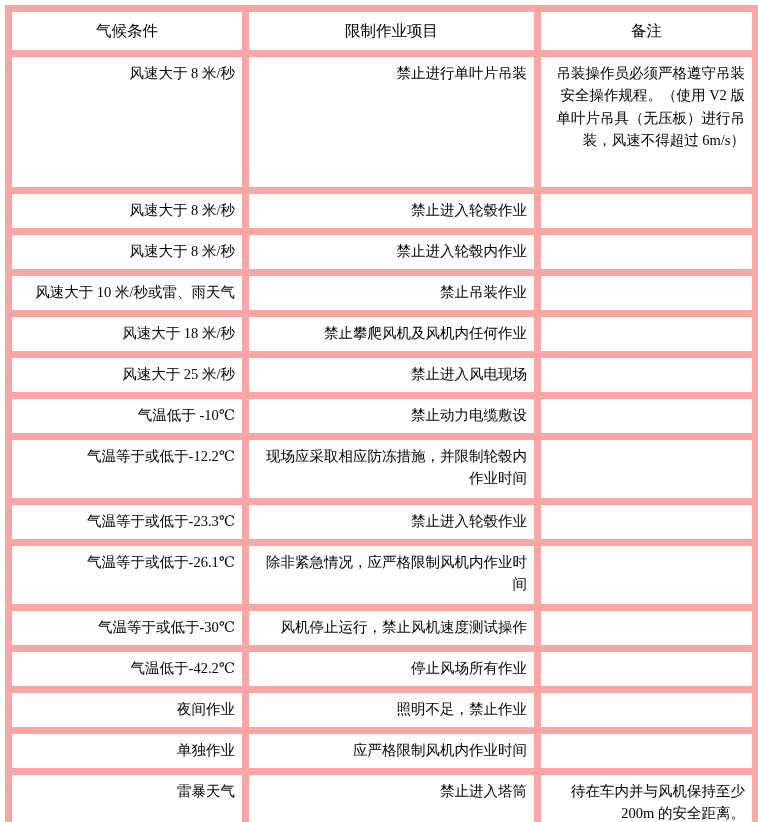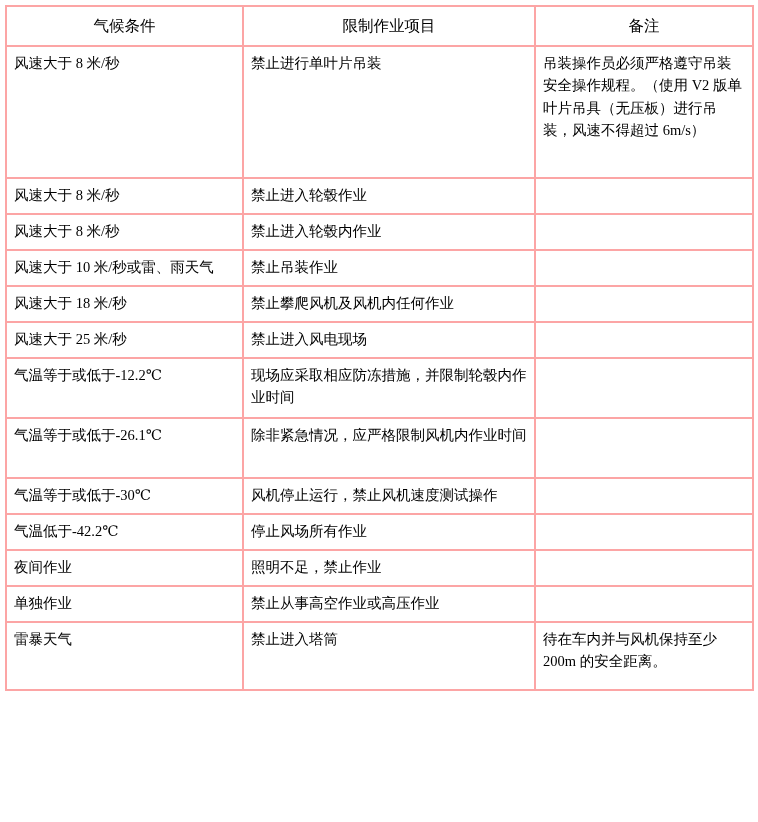--- a/index.html
+++ b/index.html
@@ -20,37 +20,37 @@
     overflow: hidden;
   }
   table.restriction-table {
     border-collapse: collapse;
     width: 747px;
     margin: 5px 0 0 5px;
     table-layout: fixed;
   }
   table.restriction-table th,
   table.restriction-table td {
-    border: 2px solid #fca5a5;
+    border: 7px solid #fca5a5;
     vertical-align: top;
     font-size: 14.5px;
     line-height: 1.55;
     padding: 5px 7px 5px 7px;
   }
   table.restriction-table th {
     text-align: center;
     font-weight: normal;
     font-size: 15.5px;
     padding: 7px 6px 7px 6px;
   }
   col.col-cond { width: 237px; }
   col.col-item { width: 292px; }
   col.col-note { width: 218px; }
 
-  td.cond, td.item, td.note { text-align: left; }
+  td.cond, td.item, td.note { text-align: right; }
 
   
   tr.r-tall td { height: 120px; }
   tr.r-1 td { height: 24px; }
   tr.r-2 td { height: 48px; }
   tr.r-note1 td { height: 56px; }
 </style>
 </head>
 <body>
 
@@ -92,23 +92,33 @@
       <tr class="r-1">
         <td class="cond">风速大于 18 米/秒</td>
         <td class="item">禁止攀爬风机及风机内任何作业</td>
         <td class="note"></td>
       </tr>
       <tr class="r-1">
         <td class="cond">风速大于 25 米/秒</td>
         <td class="item">禁止进入风电现场</td>
         <td class="note"></td>
       </tr>
+      <tr class="r-1">
+        <td class="cond">气温低于 -10℃</td>
+        <td class="item">禁止动力电缆敷设</td>
+        <td class="note"></td>
+      </tr>
       <tr class="r-2">
         <td class="cond">气温等于或低于-12.2℃</td>
         <td class="item">现场应采取相应防冻措施，并限制轮毂内作业时间</td>
+        <td class="note"></td>
+      </tr>
+      <tr class="r-1">
+        <td class="cond">气温等于或低于-23.3℃</td>
+        <td class="item">禁止进入轮毂作业</td>
         <td class="note"></td>
       </tr>
       <tr class="r-2">
         <td class="cond">气温等于或低于-26.1℃</td>
         <td class="item">除非紧急情况，应严格限制风机内作业时间</td>
         <td class="note"></td>
       </tr>
       <tr class="r-1">
         <td class="cond">气温等于或低于-30℃</td>
         <td class="item">风机停止运行，禁止风机速度测试操作</td>
@@ -119,21 +129,21 @@
         <td class="item">停止风场所有作业</td>
         <td class="note"></td>
       </tr>
       <tr class="r-1">
         <td class="cond">夜间作业</td>
         <td class="item">照明不足，禁止作业</td>
         <td class="note"></td>
       </tr>
       <tr class="r-1">
         <td class="cond">单独作业</td>
-        <td class="item">禁止从事高空作业或高压作业</td>
+        <td class="item">应严格限制风机内作业时间</td>
         <td class="note"></td>
       </tr>
       <tr class="r-note1">
         <td class="cond">雷暴天气</td>
         <td class="item">禁止进入塔筒</td>
         <td class="note">待在车内并与风机保持至少 200m 的安全距离。</td>
       </tr>
 
     </tbody>
   </table>

